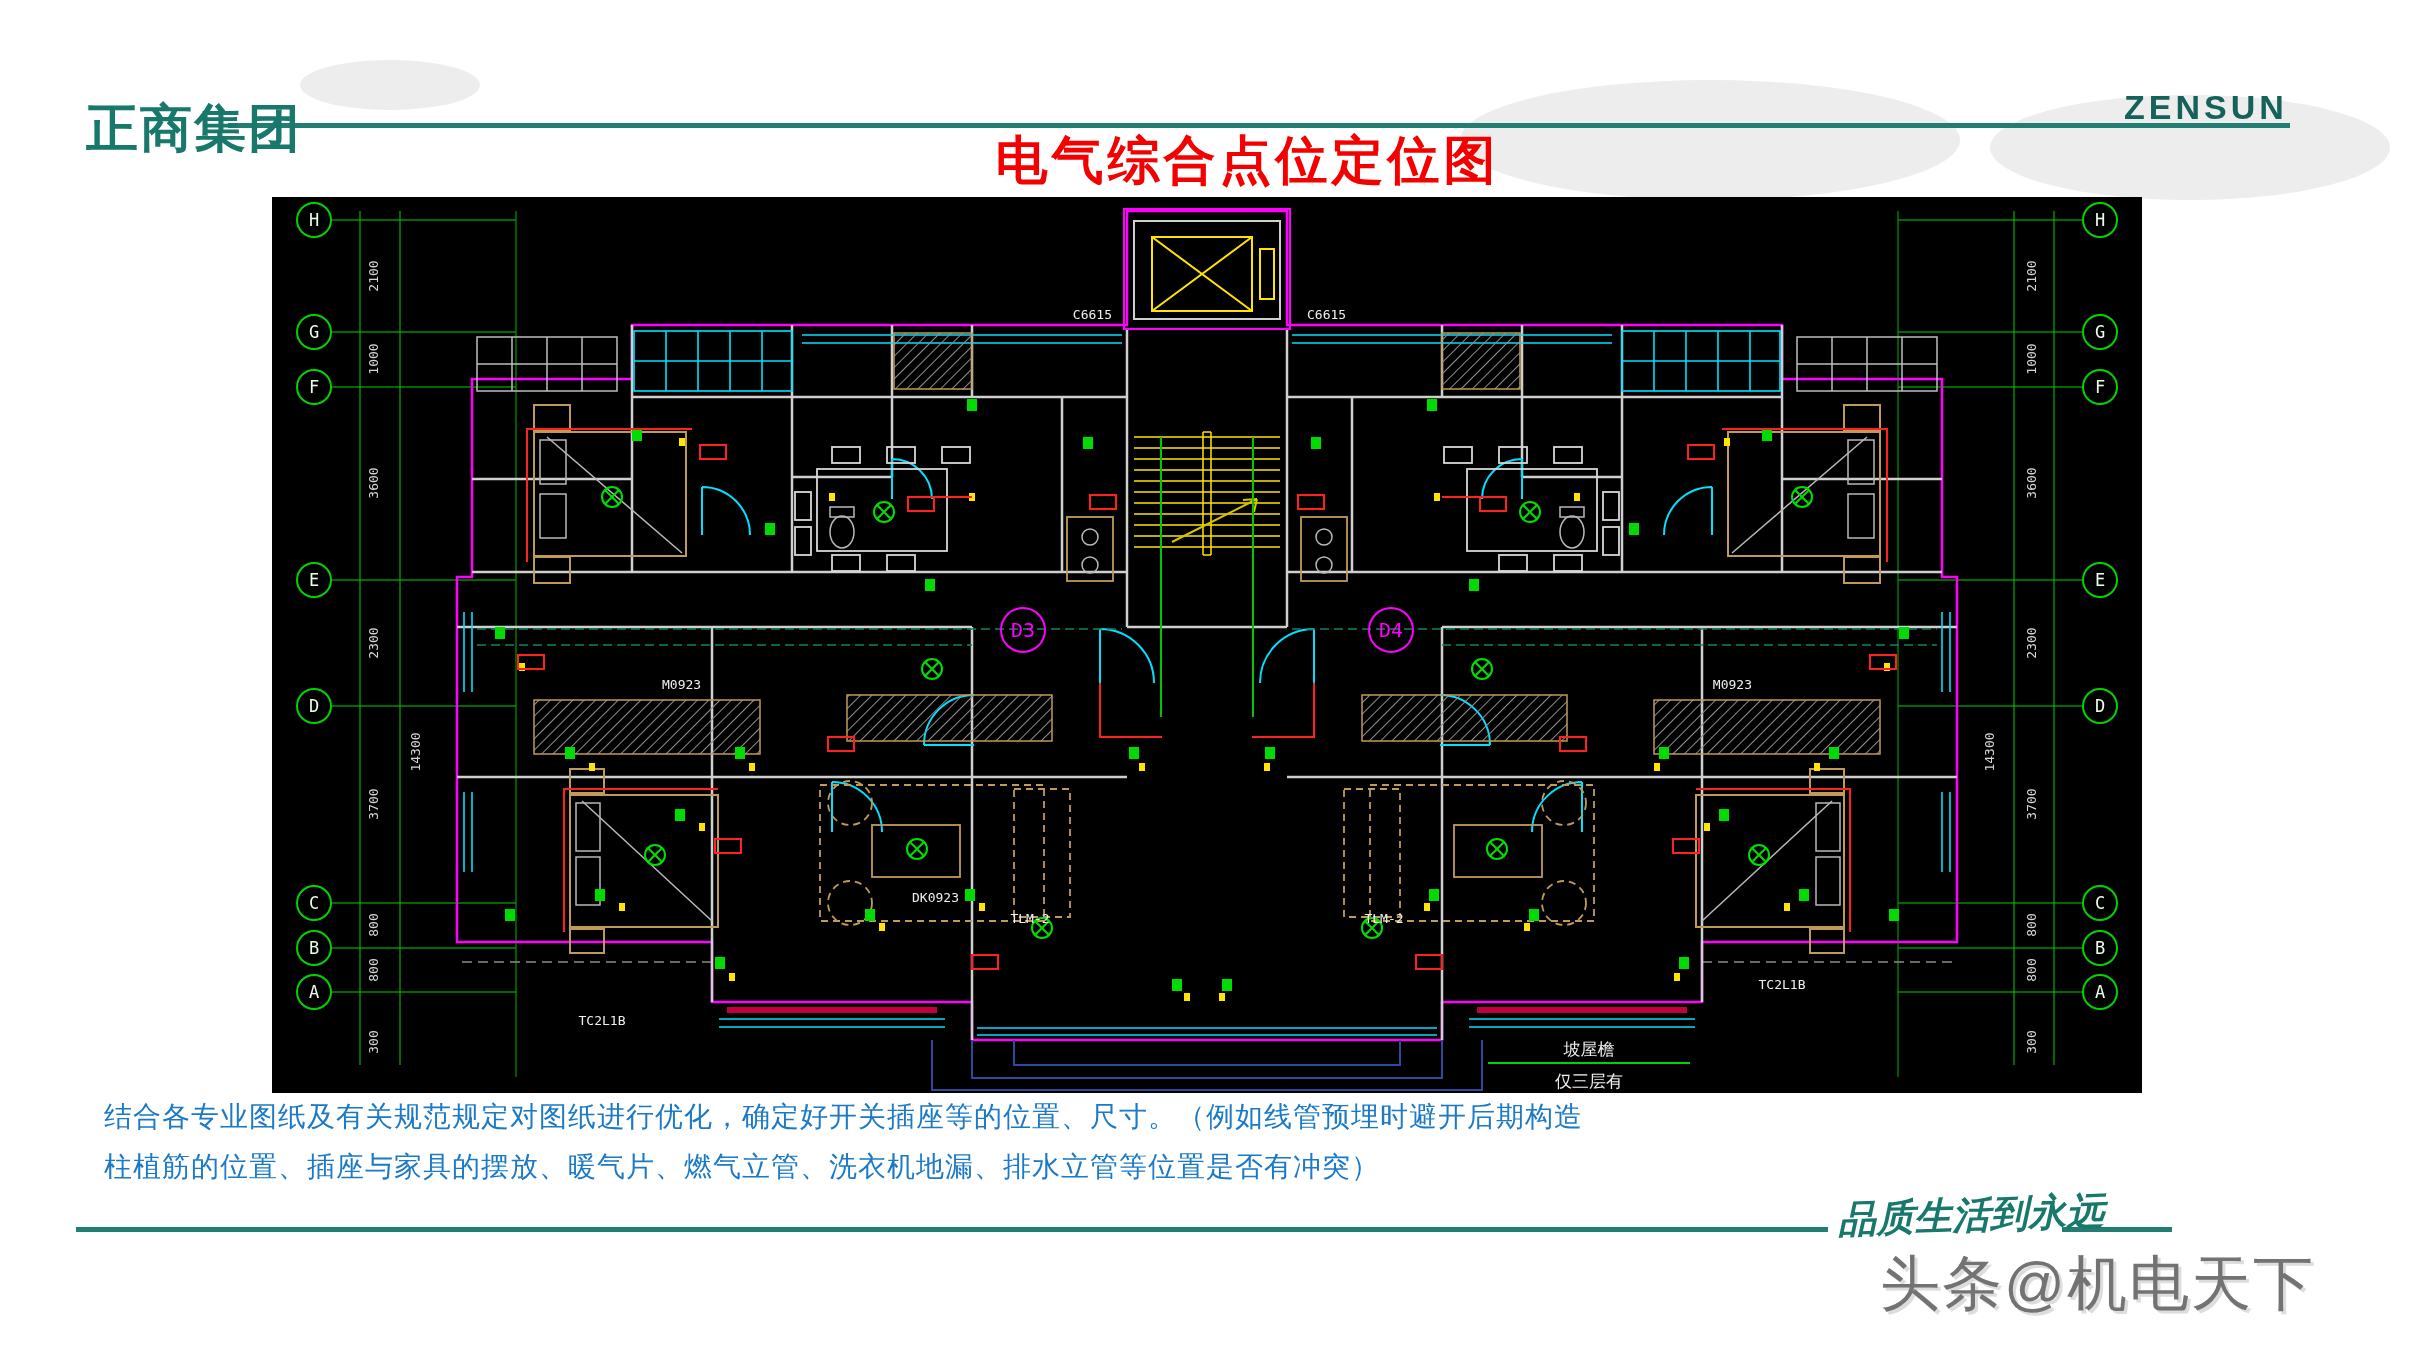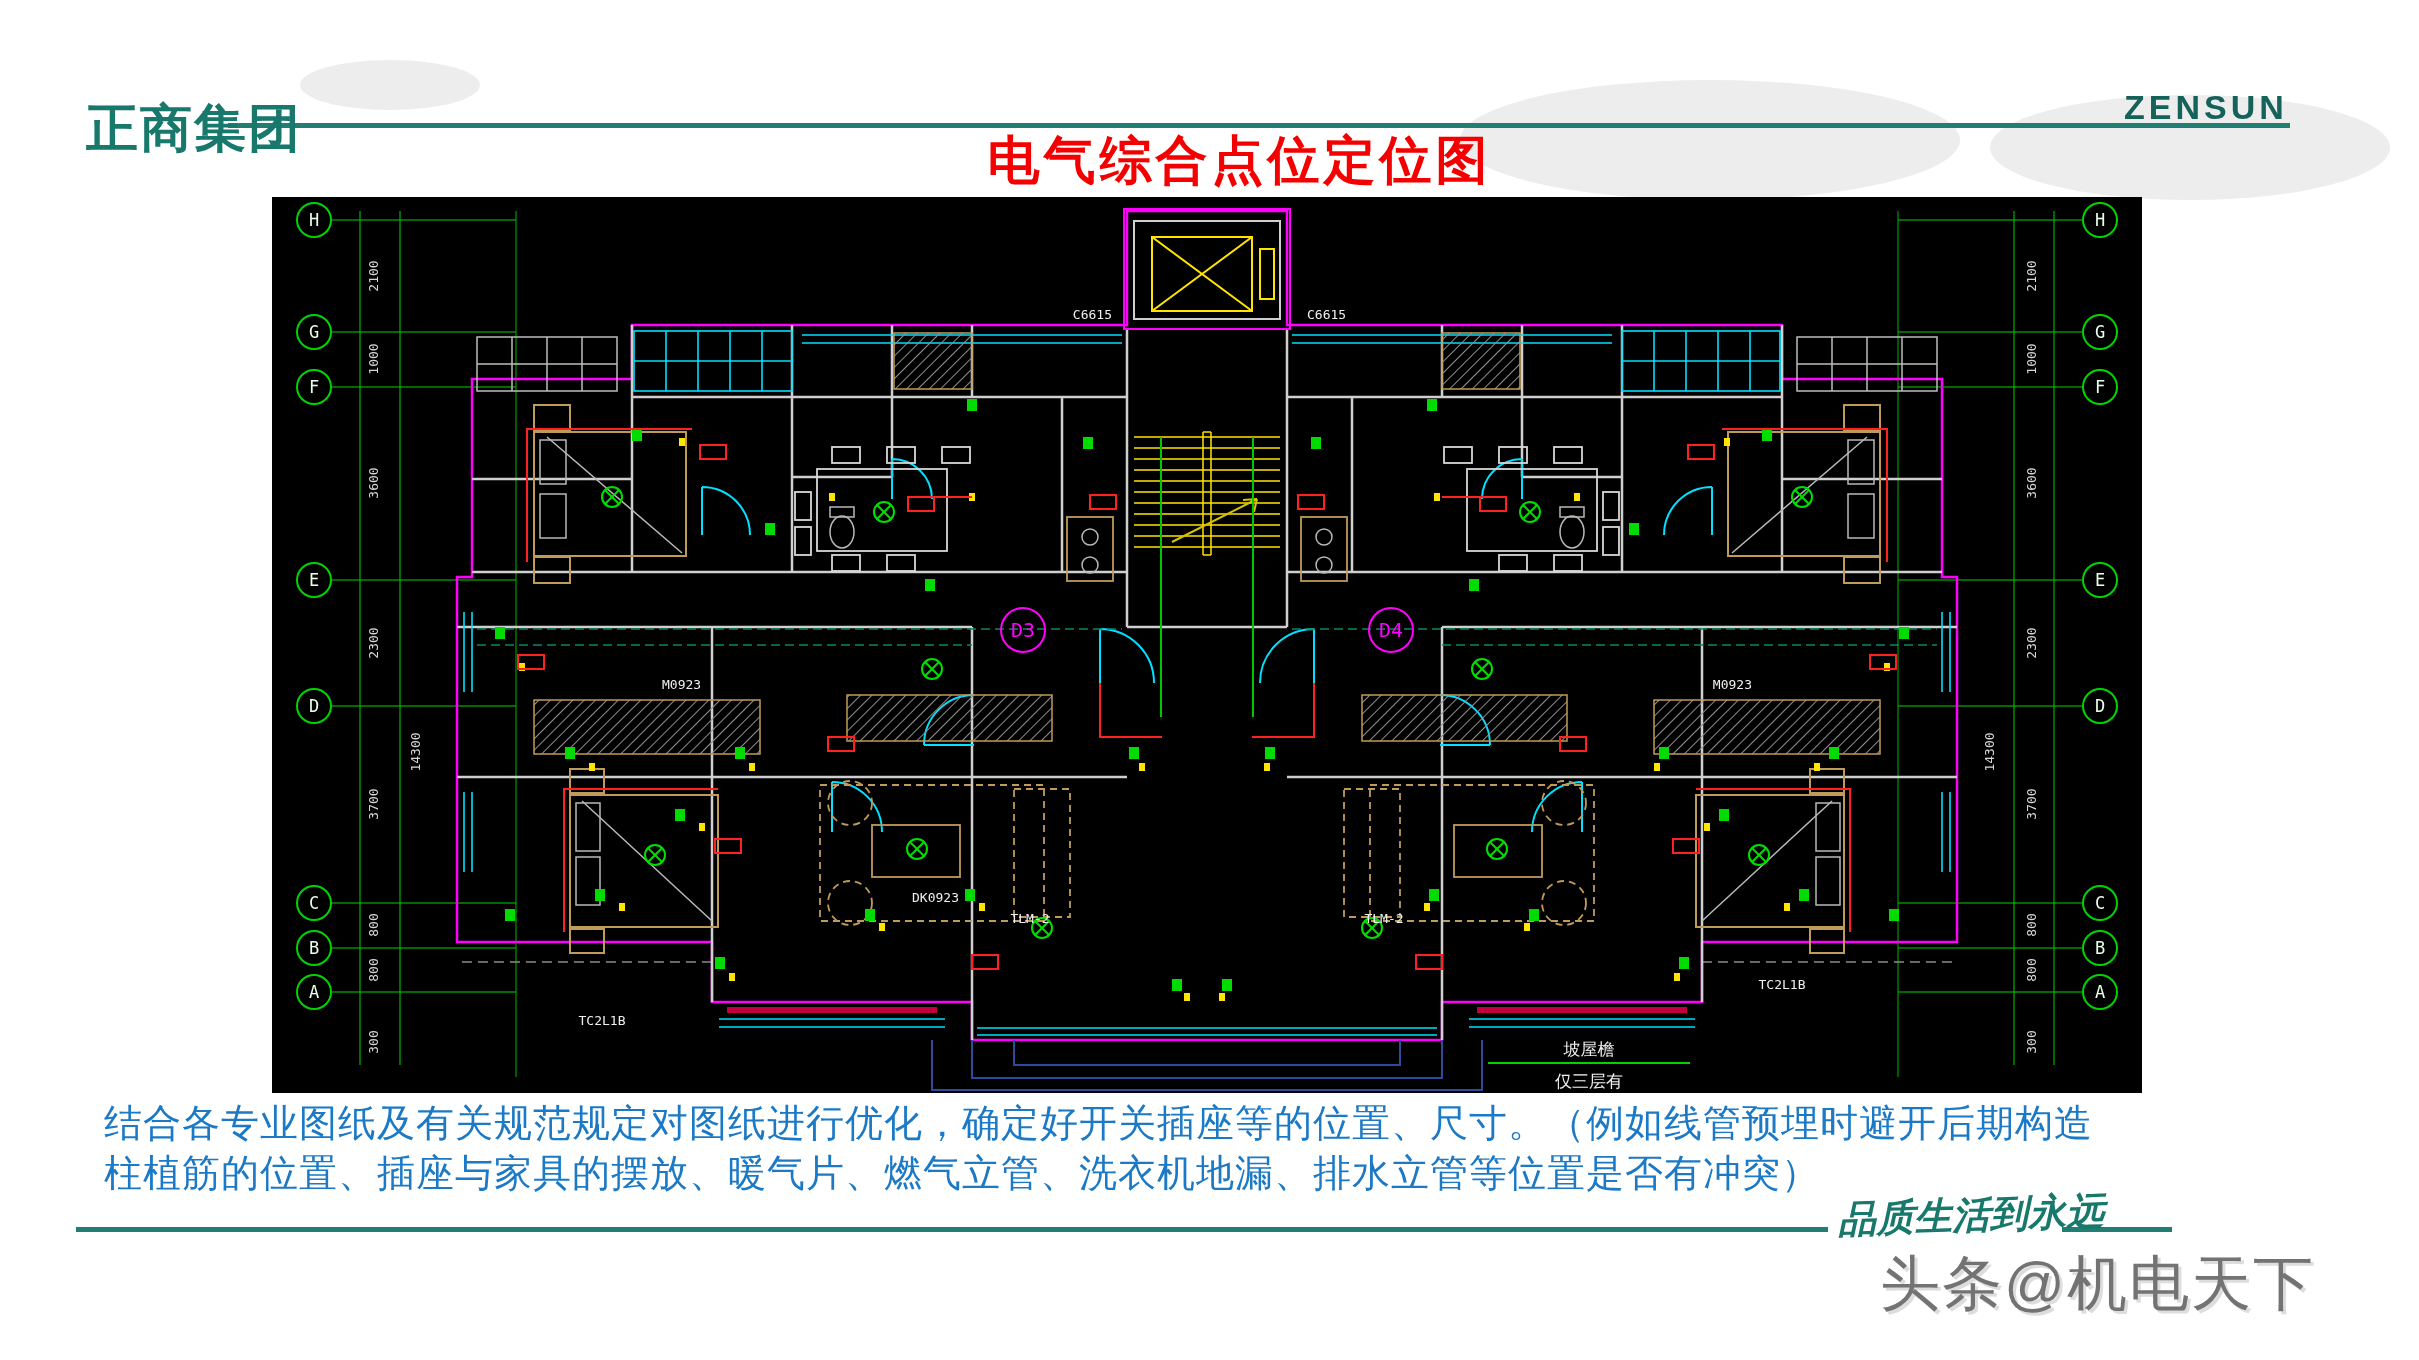--- a/index.html
+++ b/index.html
@@ -7,25 +7,25 @@
     width:2419px;height:1360px;background:#ffffff;position:relative;overflow:hidden;
     font-family:"Liberation Sans","DejaVu Sans",sans-serif;
   }
   .blob{position:absolute;background:#ededed;border-radius:50%;z-index:0;}
   #logo{position:absolute;left:86px;top:94px;font-size:52px;font-weight:900;
         color:var(--teal);letter-spacing:2px;z-index:2;}
   #brand{position:absolute;left:2124px;top:88px;font-size:34px;font-weight:bold;
         color:#14625a;letter-spacing:4px;z-index:2;text-align:right;}
   .hrule{position:absolute;background:var(--rule);height:5px;z-index:1;}
   #rule-top{left:228px;top:123px;width:2062px;}
-  #title{position:absolute;left:50%;top:126px;transform:translateX(-50%);margin-left:30px;
+  #title{position:absolute;left:50%;top:126px;transform:translateX(-50%);margin-left:38px;
         font-size:52px;font-weight:900;color:var(--title_red);letter-spacing:4px;
         font-family:"Liberation Serif","DejaVu Serif",serif;z-index:2;white-space:nowrap;}
   #cad{position:absolute;left:272px;top:197px;width:1870px;height:896px;background:var(--cad_bg);z-index:3;}
-  .bodyline{position:absolute;left:104px;font-size:38px;color:var(--body_blue);
+  .bodyline{position:absolute;left:104px;font-size:28px;color:var(--body_blue);
         letter-spacing:1px;white-space:nowrap;z-index:2;}
   #bl1{top:1098px;} #bl2{top:1148px;text-align:center;}
   #rule-bottom{left:76px;top:1227px;width:1752px;}
   #rule-bottom2{left:2062px;top:1227px;width:110px;}
   #slogan{position:absolute;left:1838px;top:1190px;font-size:38px;font-weight:bold;font-style:italic;
         color:var(--teal);font-family:"Liberation Serif","DejaVu Serif",serif;
         transform:rotate(-2deg);z-index:2;white-space:nowrap;}
   #watermark{position:absolute;left:1880px;top:1244px;font-size:60px;font-weight:400;color:#737373;
         text-shadow:3px 3px 0 #dddddd;z-index:2;white-space:nowrap;letter-spacing:2px;}
   svg text{font-family:"DejaVu Sans Mono","Liberation Mono",monospace;}

